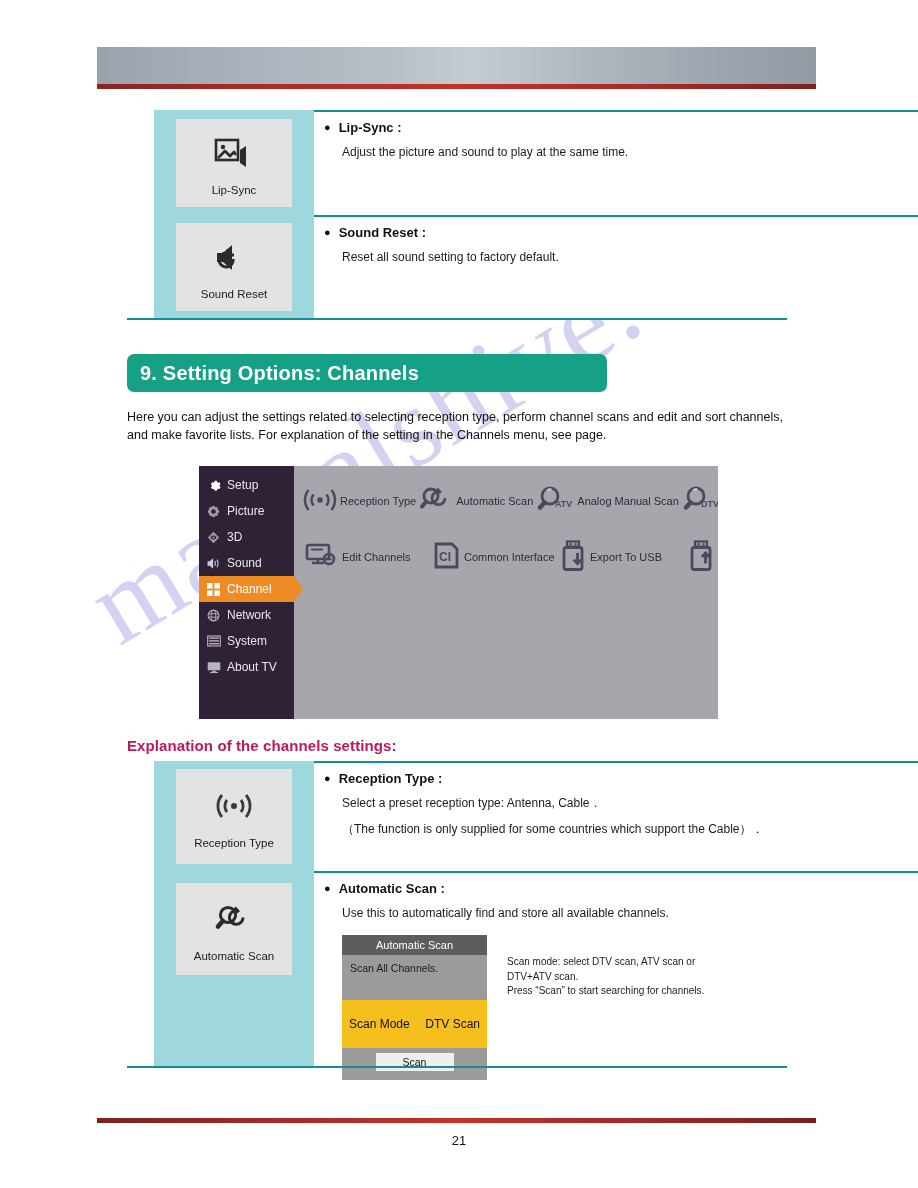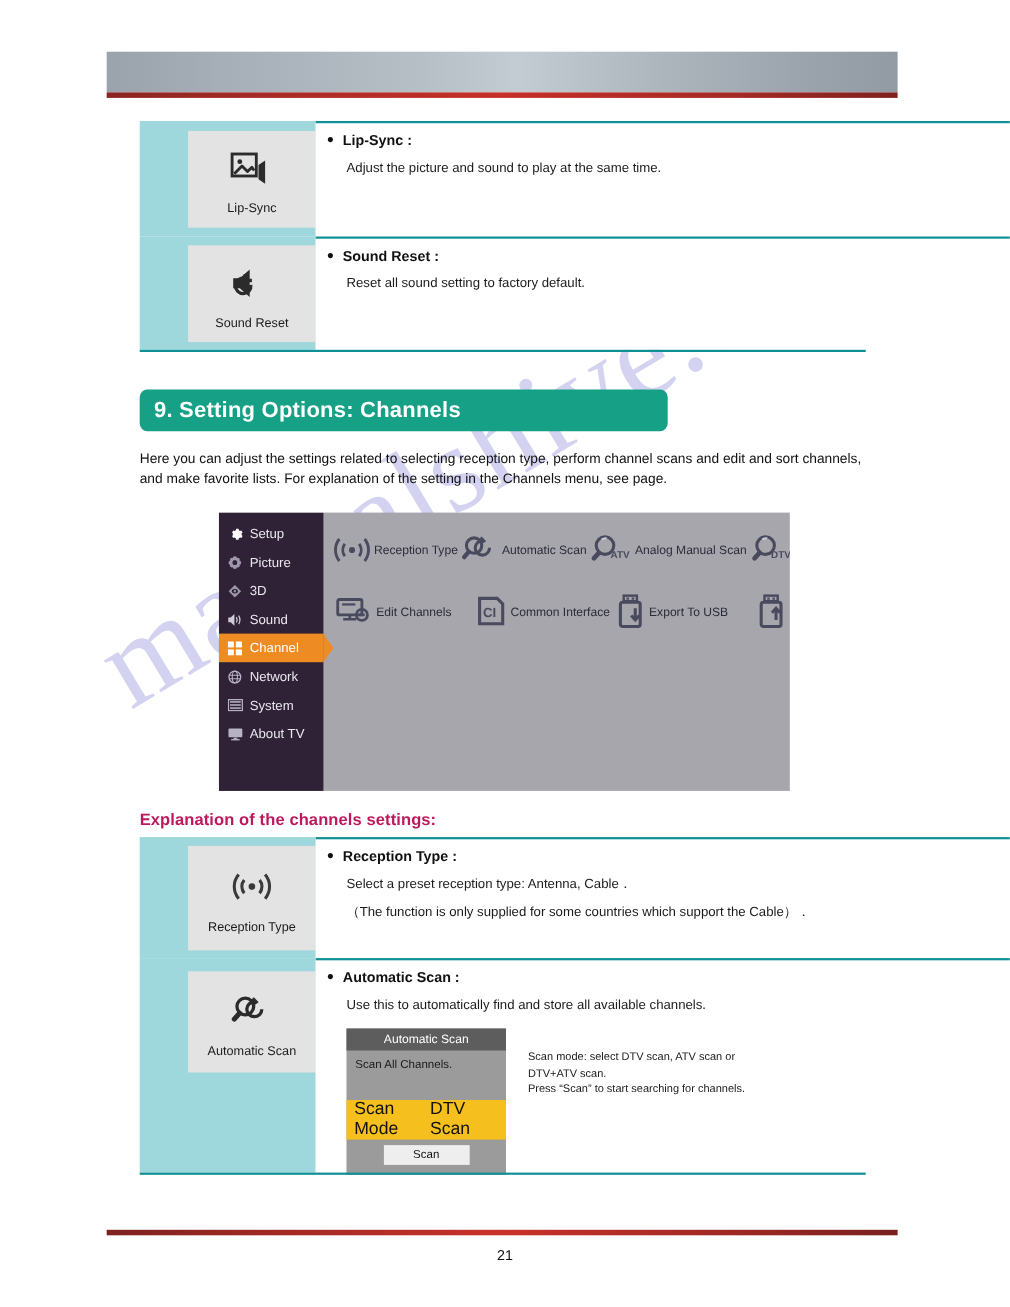--- a/index.html
+++ b/index.html
@@ -53,21 +53,21 @@
     position:absolute; left:0; top:1133px; width:918px;
     text-align:center; font-size:13px; font-weight:normal; color:#111;
     font-family:"Liberation Sans", sans-serif;
   }
 
   
   .exp-table { position:absolute; z-index: 8; }
   .exp-row { position:relative; display:flex; }
   .exp-cell-icon {
     width:160px; flex:0 0 160px; background:#9ed7dc;
-    display:flex; align-items:center; justify-content:flex-end;
+    display:flex; align-items:center; justify-content:center;margin-left:27px;
   }
   .icon-box {
     width:116px; background:#e3e3e3;
     display:flex; flex-direction:column; align-items:center; justify-content:center;
     padding:10px 4px 8px;
   }
   .icon-box .glyph { display:flex; align-items:center; justify-content:center; height:46px; }
   .icon-box .caption {
     margin-top:8px; font-size:11.5px; color:#1b1b1b; text-align:center; line-height:1.2;
   }
@@ -127,21 +127,21 @@
 
   
   .scan-dialog {
     width:145px; background:#9b9b9b; margin-top:4px;
   }
   .scan-title { background:#5d5d5d; color:#fff; font-size:11px; text-align:center; padding:4px 0; }
   .scan-sub { font-size:10.5px; color:#1a1a1a; padding:7px 8px 0; }
   .scan-spacer { height:26px; }
   .scan-mode {
     background:#f5c01d; display:flex; justify-content:space-between;
-    font-size:16px; color:#111; padding:0 7px;
+    font-size:12px; color:#111; padding:17px 7px;
   }
   .scan-btn {
     width:78px; margin:5px auto 9px; background:#eeeeee;
     text-align:center; font-size:10.5px; color:#111; padding:3px 0;
   }
   .scan-flex { display:flex; gap:20px; padding-left:18px; }
   .scan-note { font-size:10px; color:#1b1b1b; line-height:1.45; padding-top:24px; }
 </style>
 </head>
 <body>

